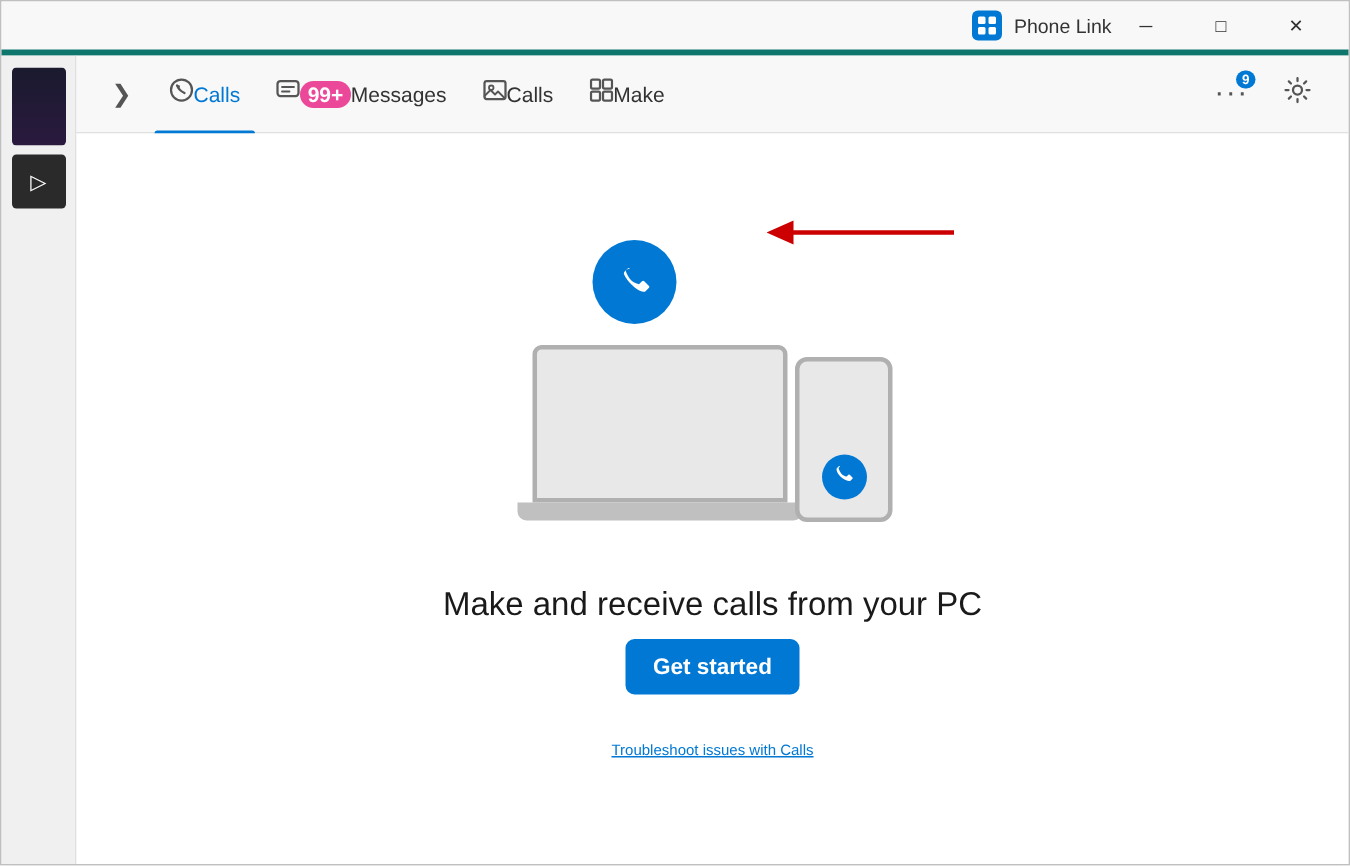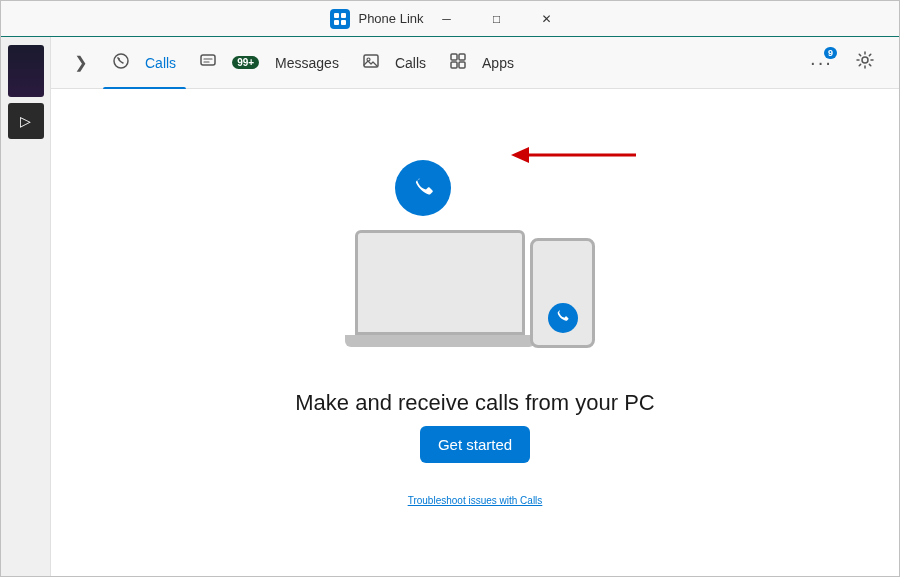--- a/index.html
+++ b/index.html
@@ -21,23 +21,23 @@
       display: flex;
       flex-direction: column;
       box-shadow: 0 4px 20px rgba(0,0,0,0.15);
     }
     
     .titlebar {
       display: flex;
       align-items: center;
       padding: 6px 12px;
       background: #f8f8f8;
-      border-bottom: 1px solid #0f766e;
+      border-bottom: 4px solid #0f766e;
       height: 36px;
-      justify-content: center;
+      justify-content: flex-end;
     }
     .titlebar-left {
       display: flex;
       align-items: center;
       gap: 8px;
     }
     .app-icon {
       width: 20px;
       height: 20px;
       background: #0078d4;
@@ -134,21 +134,21 @@
       align-items: center;
       justify-content: center;
       cursor: pointer;
       color: #555;
       font-size: 16px;
       margin-right: 4px;
     }
     .nav-item {
       display: flex;
       align-items: center;
-      gap: 16px;
+      gap: 0;
       padding: 4px 10px;
       cursor: pointer;
       border-radius: 4px;
       height: 40px;
       font-size: 14px;
       color: #333;
       position: relative;
       text-decoration: none;
     }
     .nav-item.active {
@@ -158,24 +158,24 @@
       content: '';
       position: absolute;
       bottom: -6px;
       left: 0;
       right: 0;
       height: 2px;
       background: #0078d4;
       border-radius: 2px 2px 0 0;
     }
     .nav-badge {
-      background: #14532d;
+      background: #ec4899;
       color: white;
       border-radius: 10px;
-      font-size: 10px;
+      font-size: 14px;
       padding: 1px 5px;
       font-weight: bold;
       min-width: 20px;
       text-align: center;
     }
     .nav-icon {
       font-size: 16px;
       color: #555;
     }
     .navbar-right {
@@ -326,21 +326,21 @@
       text-align: center;
       margin-bottom: 28px;
     }
     .get-started-btn {
       background: #0078d4;
       color: white;
       border: none;
       border-radius: 6px;
       padding: 10px 18px;
       font-size: 15px;
-      font-weight: 400;
+      font-weight: 700;
       cursor: pointer;
       margin-bottom: 32px;
     }
     .troubleshoot-link {
       color: #0078d4;
       text-decoration: underline;
       font-size: 10px;
       cursor: pointer;
       background: none;
       border: none;
@@ -423,21 +423,21 @@
 
         <div class="nav-item">
           <span class="nav-icon">
             <svg width="16" height="16" viewBox="0 0 16 16" fill="none">
               <rect x="1" y="1" width="6" height="6" rx="1" stroke="#555" stroke-width="1.5"></rect>
               <rect x="9" y="1" width="6" height="6" rx="1" stroke="#555" stroke-width="1.5"></rect>
               <rect x="1" y="9" width="6" height="6" rx="1" stroke="#555" stroke-width="1.5"></rect>
               <rect x="9" y="9" width="6" height="6" rx="1" stroke="#555" stroke-width="1.5"></rect>
             </svg>
           </span>
-          <span>Apps</span>
+          <span>Make</span>
         </div>
 
         <div class="navbar-right">
           <div class="notif-btn">
             <span style="font-size:20px;letter-spacing:1px;">···</span>
             <span class="notif-badge">9</span>
           </div>
           <div class="settings-btn">
             <span>
               <svg width="20" height="20" viewBox="0 0 20 20" fill="none">

